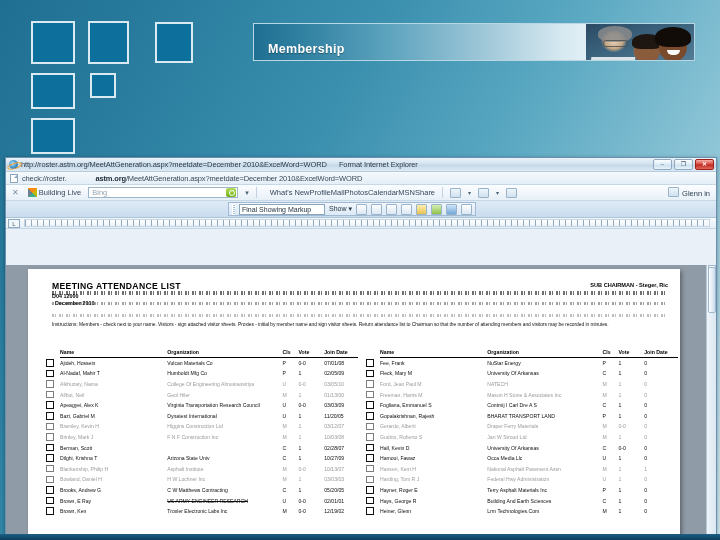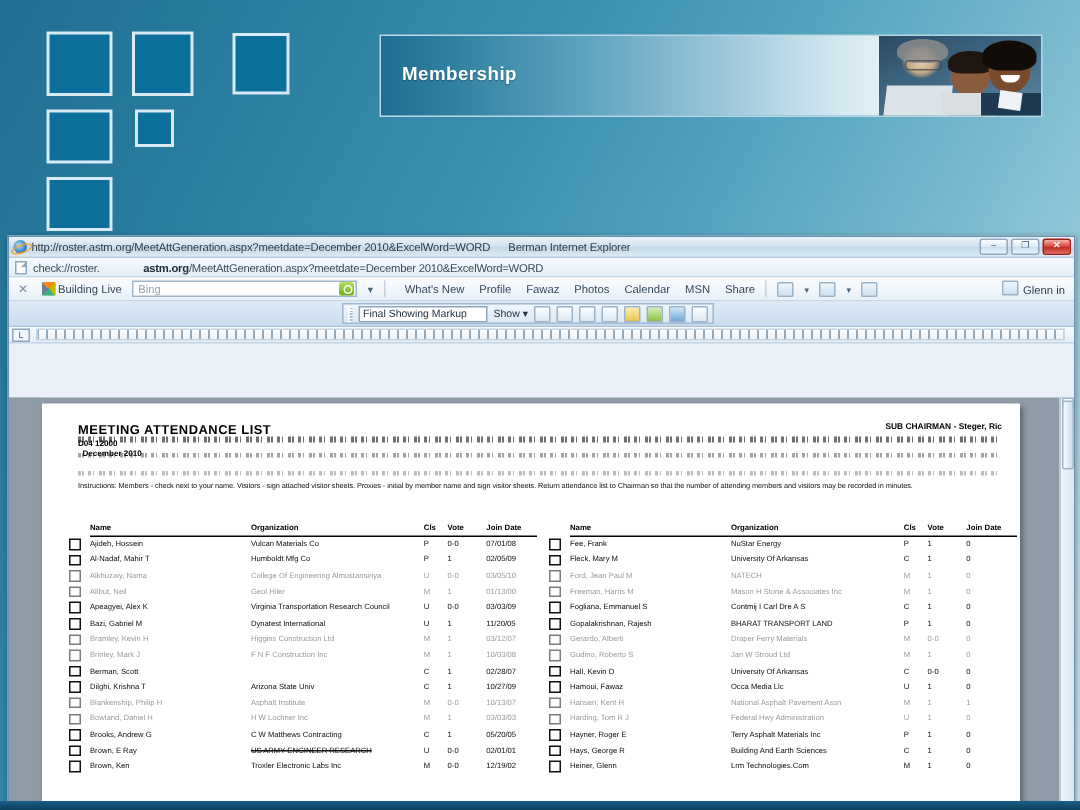--- a/index.html
+++ b/index.html
@@ -35,21 +35,21 @@
   .deco.d2 { left: 88px;  top: 21px;  width: 41px; height: 43px; }
   .deco.d3 { left: 155px; top: 22px;  width: 38px; height: 41px; }
   .deco.d4 { left: 31px;  top: 73px;  width: 44px; height: 36px; }
   .deco.d5 { left: 90px;  top: 73px;  width: 26px; height: 25px; }
   .deco.d6 { left: 31px;  top: 118px; width: 44px; height: 36px; }
 
   
   #banner {
     position: absolute;
     left: 253px; top: 23px;
-    width: 442px; height: 55px;
+    width: 442px; height: 38px;
     background: linear-gradient(90deg,
         #1f6f92 0%, #2e7fa0 10%, #5ba2bd 30%,
         #9ec7d8 52%, #d7e9f1 70%, #f2f7fa 84%, #ffffff 100%);
     border: 1px solid #b9d6e3;
     overflow: hidden;
   }
   #banner .label {
     position: absolute;
     left: 14px; top: 18px;
     color: #ffffff;
@@ -245,21 +245,21 @@
   }
   #live-bar .searchbox .go {
     width:10px;height:9px;background:linear-gradient(180deg,#b4e05a,#6fae17);
     border-radius:2px; position:relative;
   }
   #live-bar .searchbox .go::after{
     content:''; position:absolute; left:3px; top:2px; width:4px;height:4px;
     border:1.2px solid #fff; border-radius:50%;
   }
   #live-bar .drop { color:#4a6478; font-size:7px; }
-  #live-bar .links { display:flex; gap:10px; margin-left:6px; color:#35475a;text-align:right; }
+  #live-bar .links { display:flex; margin-left:6px; color:#35475a;text-align:right; }
   #live-bar .sep { width:1px; height:11px; background:#c2d2e0; }
   #live-bar .ico-btn {
     width:11px;height:10px;background:linear-gradient(180deg,#eef6fc,#cfe1ef);
     border:1px solid #9ab2c6; border-radius:1px;
   }
   #live-bar .tinyarrow{ font-size:6px;color:#4a6478; }
   #live-bar .signin { margin-left:auto; margin-right:2px; color:#2c4052; }
 
   
   #review-bar {
@@ -514,21 +514,21 @@
     </div>
   </div>
 
 
   <div id="ie-window">
 
     <div id="ie-titlebar">
       <div class="ie-ico"></div>
       <div class="ttl">
         <span>http://roster.astm.org/MeetAttGeneration.aspx?meetdate=December 2010&amp;ExcelWord=WORD</span>
-        <span class="app">Berman Internet Explorer</span>
+        <span class="app">Format Internet Explorer</span>
       </div>
       <div class="winbtns">
         <div class="winbtn">–</div>
         <div class="winbtn">❐</div>
         <div class="winbtn close">✕</div>
       </div>
     </div>
 
     <div id="ie-addrbar">
       <div class="pageico"></div>
@@ -546,21 +546,21 @@
       </span>
       <span class="searchbox">
         <span>Bing</span>
         <span class="go"></span>
       </span>
       <span class="drop">▾</span>
       <span class="sep"></span>
       <span class="links">
         <span>What's New</span>
         <span>Profile</span>
-        <span>Fawaz</span>
+        <span>Mail</span>
         <span>Photos</span>
         <span>Calendar</span>
         <span>MSN</span>
         <span>Share</span>
       </span>
       <span class="sep"></span>
       <span class="ico-btn"></span>
       <span class="tinyarrow">▾</span>
       <span class="ico-btn"></span>
       <span class="tinyarrow">▾</span>

